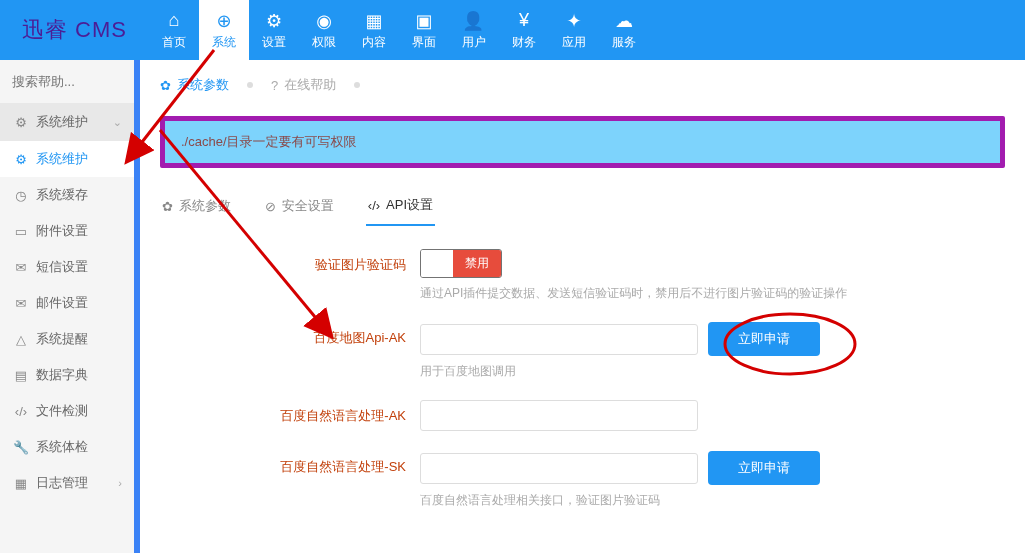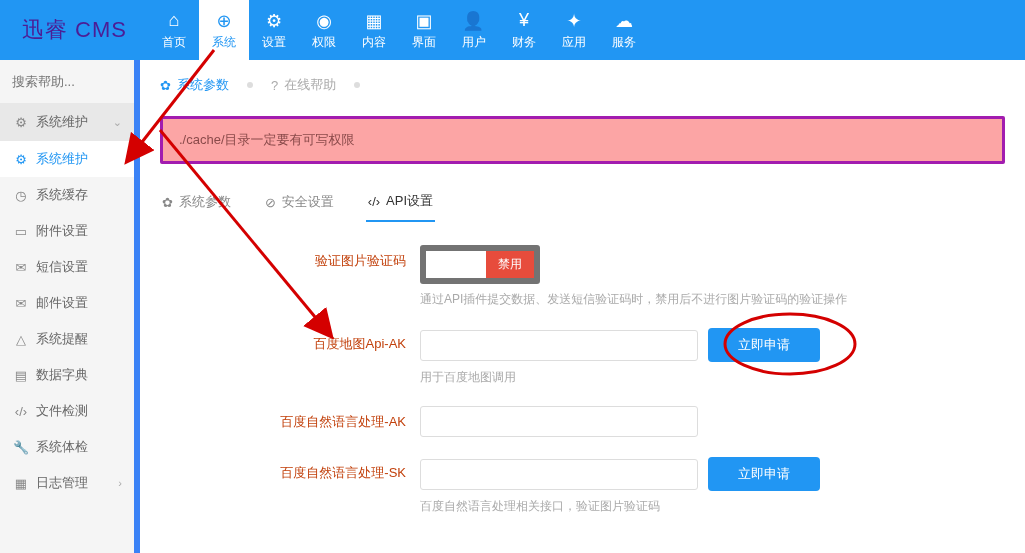--- a/index.html
+++ b/index.html
@@ -29,32 +29,32 @@
 .side-item.hasarrow .chev { margin-left: auto; font-size: 11px; color: #aaa; }
 
 .main { flex: 1; padding: 0; background: #fff; overflow: auto; }
 .crumb { padding: 16px 20px 10px; display: flex; align-items: center; gap: 18px; }
 .crumb-seg { display: flex; align-items: center; gap: 6px; font-size: 13px; cursor: pointer; }
 .crumb-seg .cicon { font-size: 13px; }
 .crumb-seg.active { color: #2196f3; }
 .crumb-seg.dim { color: #aaa; }
 .crumb .dot { width: 6px; height: 6px; border-radius: 50%; background: #ddd; }
 
-.alert { margin: 12px 20px 18px 20px; background: #fca5a5; border: 3px solid #a21caf; padding: 12px 16px; color: #8a4a4a; border-radius: 2px; font-size: 13px; }
+.alert { margin: 12px 20px 18px 20px; background: #7dd3fc; border: 5px solid #a21caf; padding: 12px 16px; color: #8a4a4a; border-radius: 2px; font-size: 13px; }
 
 .tabs { margin: 10px 20px 0; display: flex; gap: 30px; border-bottom: 1px solid transparent; }
 .tab { display: flex; align-items: center; gap: 6px; padding: 10px 2px; color: #888; cursor: pointer; font-size: 13px; }
 .tab.active { color: #333; border-bottom: 2px solid #2196f3; }
 .tab .ticon { font-size: 13px; }
 
 .form { padding: 22px 20px; }
 .row { display: flex; align-items: flex-start; margin-bottom: 20px; }
 .row .label { width: 260px; text-align: right; padding-right: 14px; padding-top: 7px; color: #c2410c; font-size: 13px; }
 .row .ctrl { flex: 1; }
-.toggle { display: inline-flex; border: 6px solid #737373; border-radius: 3px; overflow: hidden; vertical-align: middle; padding-left: 28px; }
+.toggle { display: inline-flex; border: 1px solid #737373; border-radius: 3px; overflow: hidden; vertical-align: middle; }
 .toggle span { padding: 5px 12px; font-size: 12px; cursor: pointer; }
 .toggle .off { background: #e74c3c; color: #fff; }
 .toggle .on { background: #fff; color: #999; width: 32px; }
 .help { color: #aaa; font-size: 12px; margin-top: 7px; }
 .txtin { border: 1px solid #ddd; border-radius: 3px; padding: 7px 10px; width: 278px; font-size: 13px; outline: none; }
 .btn { background: #2196f3; color: #fff; border: none; padding: 8px 30px; border-radius: 4px; font-size: 13px; cursor: pointer; margin-left: 10px; }
 .inline { display: flex; align-items: center; }
 
 
 .overlay { position: absolute; inset: 0; pointer-events: none; }

